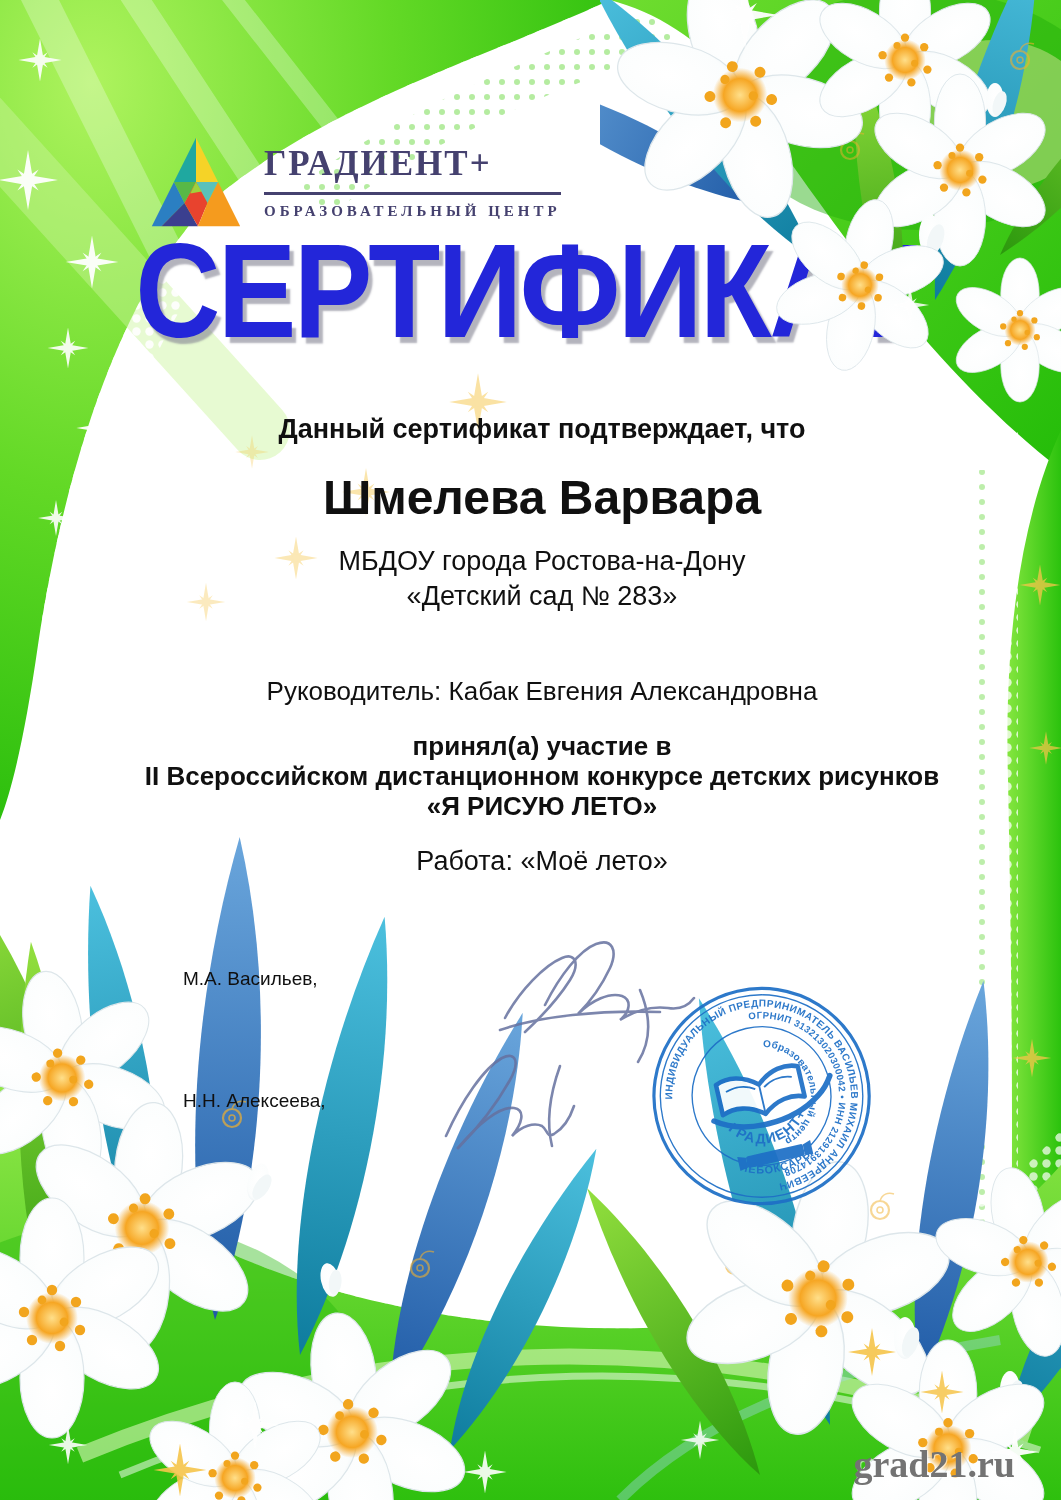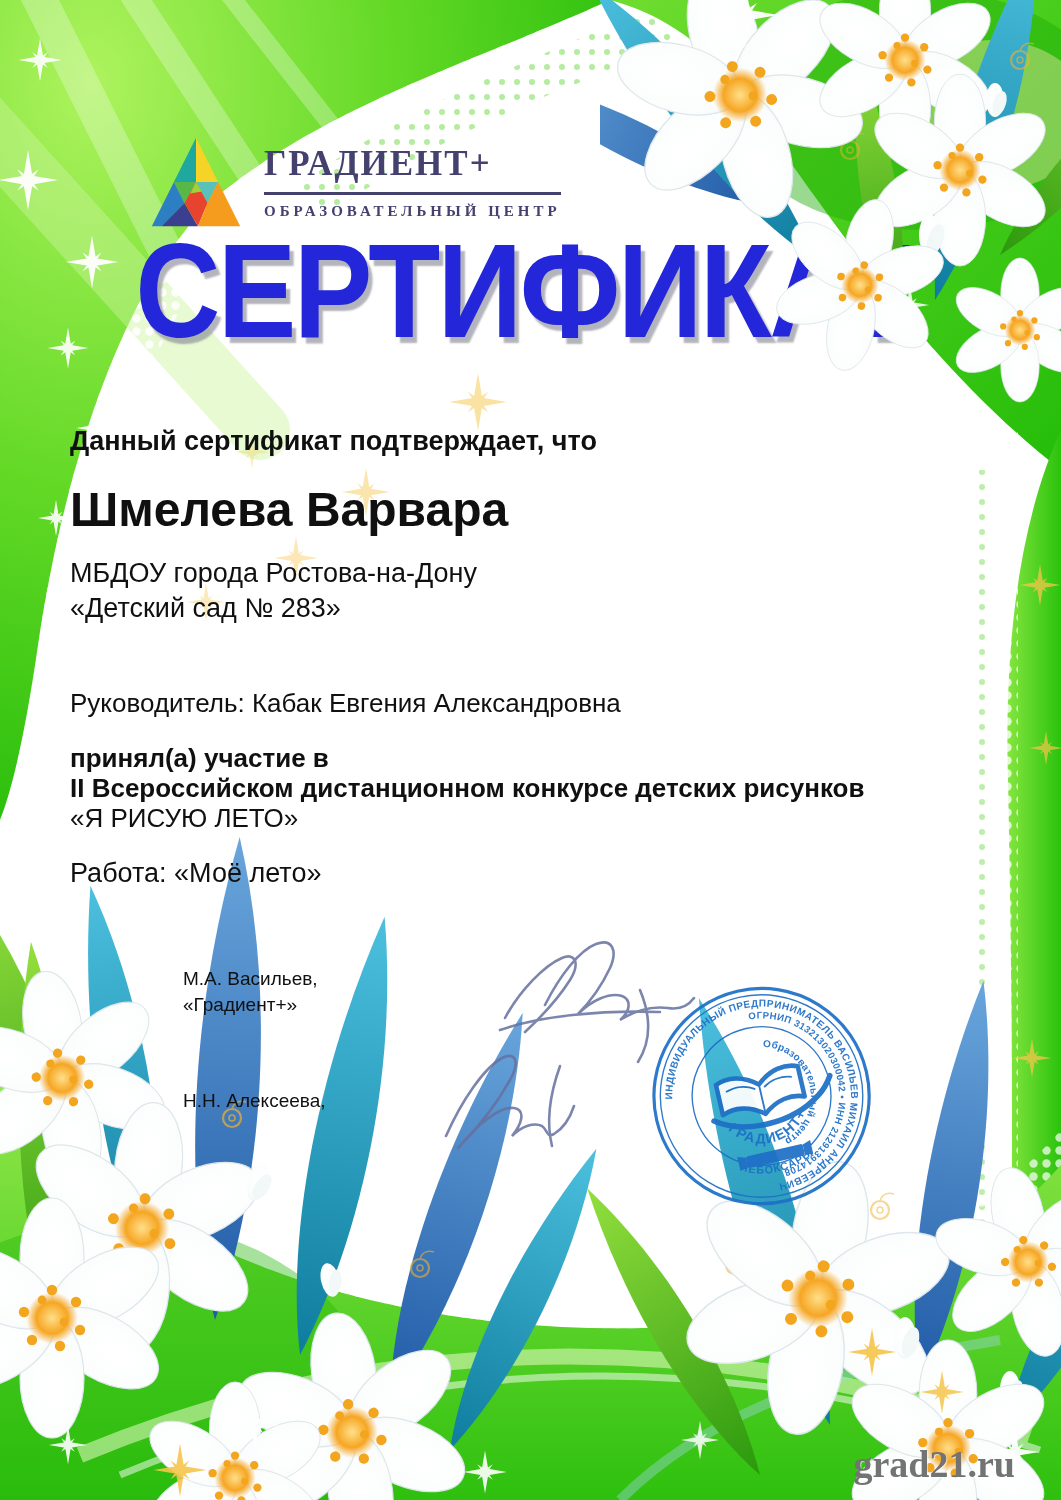--- a/index.html
+++ b/index.html
@@ -25,29 +25,29 @@
     font-size:15px;letter-spacing:4px;margin-top:8px;text-align:center;
   }
   
   .title{position:absolute;left:0;right:10px;top:224px;text-align:center;z-index:2;}
   .title span{
     display:inline-block;transform:scaleX(.88);transform-origin:center;
     font-size:134px;font-weight:bold;line-height:1;letter-spacing:-3px;color:#2326d9;
     text-shadow:5px 6px 2px rgba(130,130,145,.6);
   }
   
-  .cline{position:absolute;left:70px;right:47px;text-align:left;z-index:2;margin-top:12px;}
+  .cline{position:absolute;left:70px;right:47px;text-align:center;z-index:2;}
   .intro{top:414px;font-size:27px;font-weight:bold;}
   .rname{top:470px;font-size:48px;font-weight:bold;}
   .org1{top:546px;font-size:27px;}
   .org2{top:581px;font-size:27px;}
   .leader{top:676px;font-size:26px;}
   .part1{top:731px;font-size:26px;font-weight:bold;}
   .part2{top:761px;font-size:26px;font-weight:bold;}
-  .part3{top:791px;font-size:26px;font-weight:normal;}
+  .part3{top:791px;font-size:26px;font-weight:bold;}
   .work{top:846px;font-size:27px;}
   
   .lblock{position:absolute;left:183px;z-index:2;font-size:19px;line-height:1.38;}
   .sig1{top:966px;}
   .sig2{top:1088px;}
   .details{top:1180px;font-size:24px;line-height:1.42;}
   
   .site{
     position:absolute;right:46px;bottom:14px;z-index:6;
     font-family:"Liberation Serif","DejaVu Serif",serif;font-weight:bold;
@@ -282,21 +282,20 @@
   <div class="cline org1">МБДОУ города Ростова-на-Дону</div>
   <div class="cline org2">«Детский сад № 283»</div>
   <div class="cline leader">Руководитель: Кабак Евгения Александровна</div>
   <div class="cline part1">принял(а) участие в</div>
   <div class="cline part2">II Всероссийском дистанционном конкурсе детских рисунков</div>
   <div class="cline part3">«Я РИСУЮ ЛЕТО»</div>
   <div class="cline work">Работа: «Моё лето»</div>
 
   <div class="lblock sig1">
     <div>М.А. Васильев,</div>
-    <div>«Градиент+»</div>
   </div>
   <div class="lblock sig2">
     <div>Н.Н. Алексеева,</div>
   </div>
 
 
   <svg class="sigs" width="1061" height="1500" viewBox="0 0 1061 1500">
     <g fill="none" stroke="#66719f" stroke-width="2.6" stroke-linecap="round" opacity=".85">
       <g>
         <path d="M505,1018 C520,990 545,965 562,958 C576,952 580,964 570,980 C558,999 540,1018 525,1032"></path>

